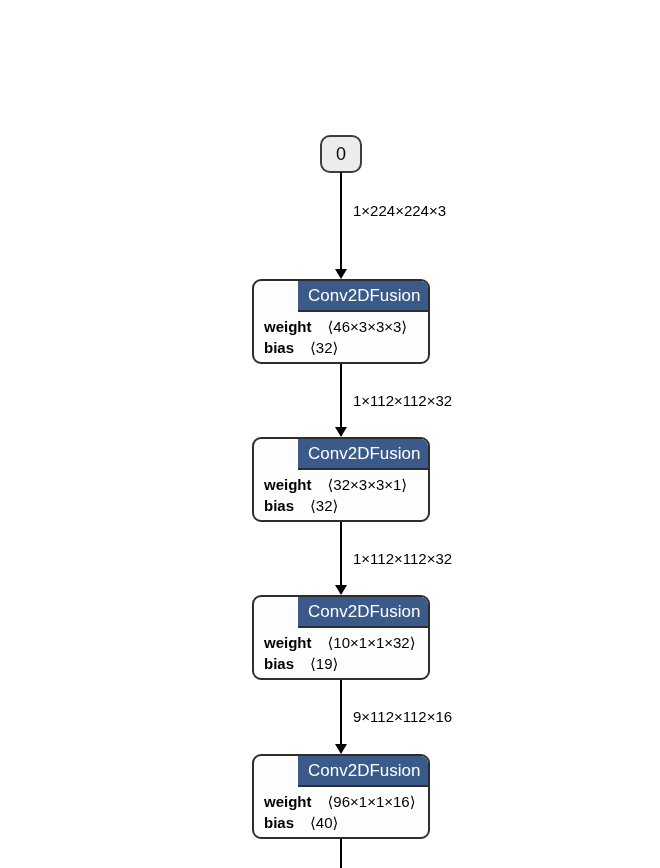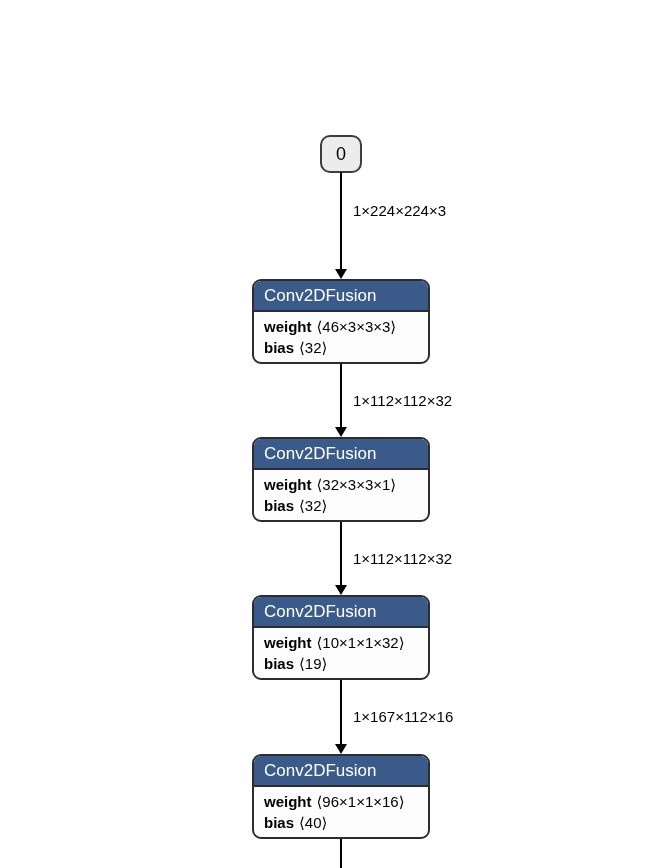--- a/index.html
+++ b/index.html
@@ -93,28 +93,29 @@
 
   .node-header {
     height: 31px;
     background: var(--node-header-bg);
     border-bottom: 2px solid var(--node-border);
     color: #ffffff;
     font-size: 17px;
     display: flex;
     align-items: center;
     padding-left: 10px;
+    margin-left: 44px;
   }
   .node-body {
     padding: 4px 8px 4px 10px;
     font-size: 15px;
     line-height: 21px;
   }
   .attr-row { white-space: nowrap; }
-  .attr-name { font-weight: bold; margin-right: 5px; }
+  .attr-name { font-weight: bold; margin-right: 16px; }
 </style>
 </head>
 <body>
 
 <div class="canvas">
 
   <div class="input-node">
     <span>0</span>
   </div>
 
@@ -125,21 +126,21 @@
   <div class="edge-seg seg-4"></div>
 
   <div class="arrowhead arrow-0"></div>
   <div class="arrowhead arrow-1"></div>
   <div class="arrowhead arrow-2"></div>
   <div class="arrowhead arrow-3"></div>
 
   <div class="edge-label elabel-0">1×224×224×3</div>
   <div class="edge-label elabel-1">1×112×112×32</div>
   <div class="edge-label elabel-2">1×112×112×32</div>
-  <div class="edge-label elabel-3">1×167×112×16</div>
+  <div class="edge-label elabel-3">9×112×112×16</div>
 
   <div class="node node-1">
     <div class="node-header">
       <span>Conv2DFusion</span>
     </div>
     <div class="node-body">
       <div class="attr-row">
         <span class="attr-name">weight</span><span class="attr-value">⟨46×3×3×3⟩</span>
       </div>
       <div class="attr-row">

